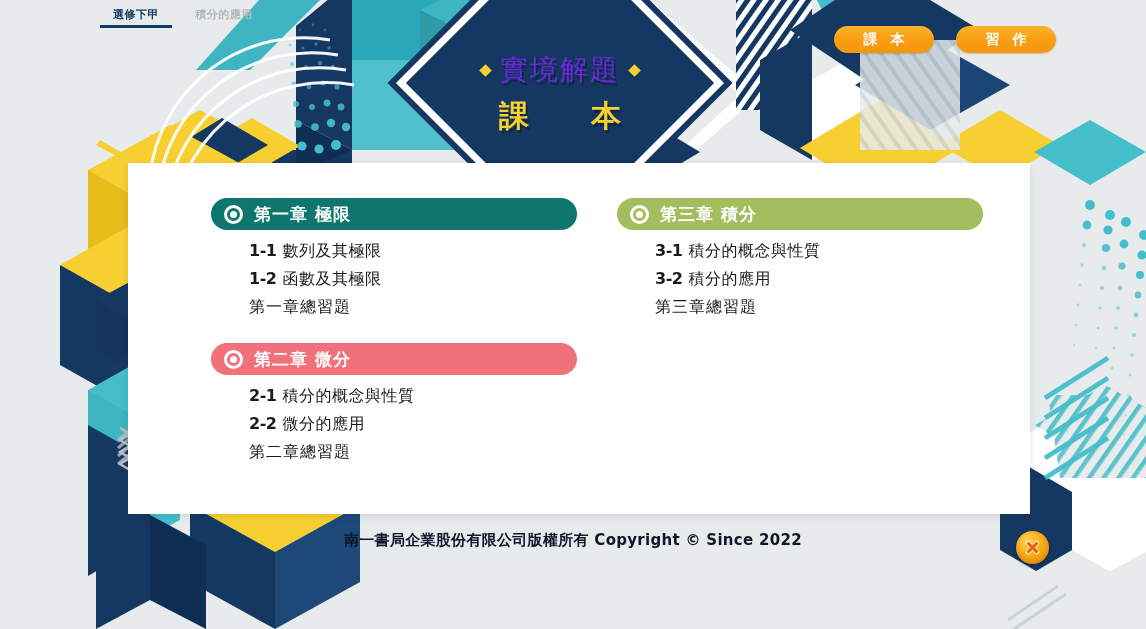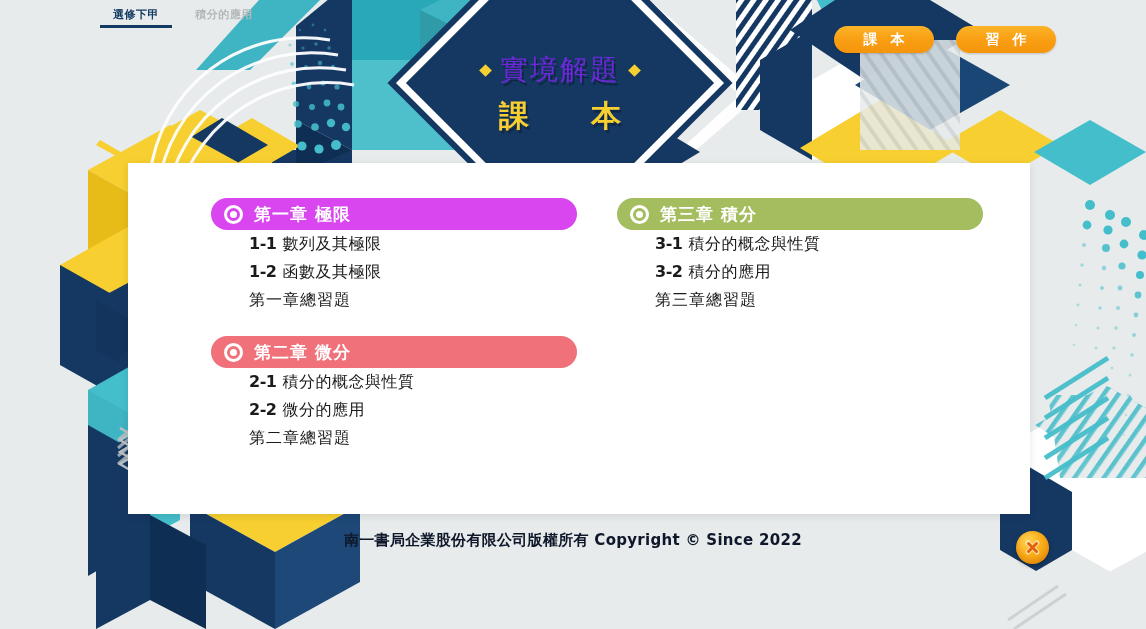--- a/index.html
+++ b/index.html
@@ -123,21 +123,21 @@
   }
   .chap-head .ring i {
     display: block; width: 7px; height: 7px; border-radius: 50%;
     background: #ffffff;
   }
   .chap-head .chap-title {
     margin-left: 11px;
     color: #ffffff; font-size: 17px; font-weight: bold;
     letter-spacing: 1px;
   }
-  .sections { padding-left: 38px; }
+  .sections { margin-top: 7px; padding-left: 38px; }
   .section-item {
     font-size: 16px;
     color: #1b1b1b;
     line-height: 1;
     padding: 6px 0;
     cursor: pointer;
     white-space: nowrap;
   }
   .section-item .num {
     font-weight: bold;
@@ -415,21 +415,21 @@
       <div class="bsub">課　本</div>
     </div>
   </div>
 
   <div class="card">
     <div class="cols">
 
       <div class="col left">
 
         <div class="chapter">
-          <div class="chap-head" style="background:#d946ef;text-align:right;">
+          <div class="chap-head" style="background:#0f766e;text-align:right;">
             <span class="ring">
                 <i></i>
               </span>
             <span class="chap-title">第一章 極限</span>
           </div>
           <div class="sections">
             <div class="section-item">
               <span class="num">1-1</span><span class="ttl">數列及其極限</span>
             </div>
             <div class="section-item">

